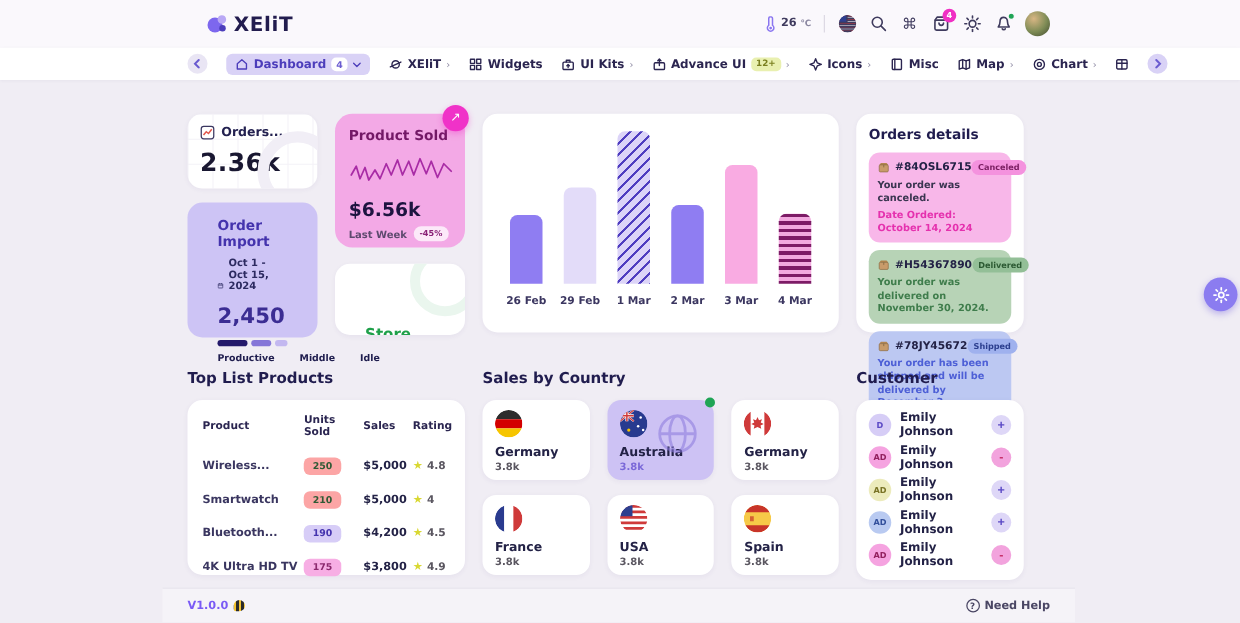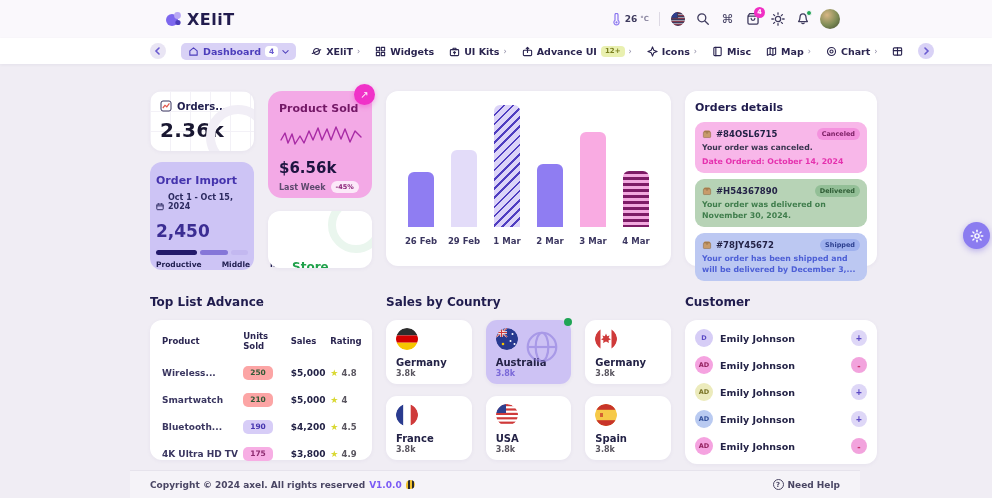--- a/index.html
+++ b/index.html
@@ -46,33 +46,33 @@
   .nav-item.active svg { stroke: #4c3dbb; }
   .nav-count { background: #fff; color: #6a5bd0; font-size: 7.5px; font-weight: 700;
                border-radius: 4px; padding: 1px 4px; }
   .nav-badge { background: #e9f0b0; color: #7a7f1f; font-size: 7px; font-weight: 700;
                border-radius: 4px; padding: 1.5px 4px; }
   
   .content { margin: 27px 146px 0 150px; width: 696px; }
   .row { display: flex; gap: 14px; }
   .col-a { width: 222px; flex: none; }
   .col-b { width: 285px; flex: none; }
-  .col-c { width: 192px; flex: none; }
+  .col-c { width: 134px; flex: none; }
   .subcols { display: flex; gap: 14px; }
   .subcol { width: 104px; flex: none; }
   .card { background: #fff; border-radius: 12px; box-shadow: 0 1px 4px rgba(50,40,110,.05); }
   
   .orders-card { height: 60px; padding: 9px 10px; position: relative; overflow: hidden;
     background-image: linear-gradient(#f3f1f7 1px, transparent 1px), linear-gradient(90deg, #f3f1f7 1px, transparent 1px);
     background-size: 20px 20px; background-color: #fff; }
   .orders-card::after { content:""; position: absolute; right: -16px; bottom: -18px; width: 46px; height: 46px;
     border-radius: 50%; border: 9px solid #f1eef6; }
   .card-title-row { display: flex; align-items: center; gap: 5px; font-size: 10px; font-weight: 700; color: #232150; }
   .big-val { font-size: 20px; font-weight: 800; color: #191731; margin-top: 6px; letter-spacing: .3px; }
-  .import-card { margin-top: 11px; height: 108px; background: #cdc4f5; border-radius: 12px; padding: 12px 6px; }
+  .import-card { margin-top: 11px; height: 108px; background: #cdc4f5; border-radius: 12px; padding: 12px 24px; }
   .import-title { font-size: 11px; font-weight: 800; color: #4433ad; }
   .import-date { display: flex; align-items: flex-end; gap: 4px; font-size: 8px; font-weight: 700;
                  color: #2c2a60; margin-top: 6px; }
   .import-date svg { width: 9px; height: 9px; stroke: #2c2a60; fill: none; stroke-width: 1.2; }
   .import-val { font-size: 17px; font-weight: 800; color: #3b2d93; margin-top: 10px; }
   .seg-bar { display: flex; gap: 3px; margin-top: 9px; }
   .seg { height: 5px; border-radius: 3px; }
   .seg1 { width: 46%; background: #241a6b; } .seg2 { width: 31%; background: #8576d8; } .seg3 { width: 19%; background: #c3b8f0; }
   .seg-labels { display: flex; gap: 20px; font-size: 7.5px; font-weight: 700; color: #1f1d4e; margin-top: 5px; }
   .sold-card { position: relative; height: 107px; background: #f3a9e6; border-radius: 14px; padding: 11px 11px; }
@@ -484,21 +484,21 @@
             <span class="status shipped">Shipped</span>
           </div>
           <div class="oline">Your order has been shipped and will be delivered by December 3,...</div>
         </div>
       </div>
     </div>
   </div>
 
   <div class="row row2">
     <div class="col-a">
-      <div class="sec-title">Top List Advance</div>
+      <div class="sec-title">Top List Products</div>
       <div class="card products-card">
         <div class="tgrid">
           <span class="thead">Product</span>
           <span class="thead">Units Sold</span>
           <span class="thead">Sales</span>
           <span class="thead">Rating</span>
 
           <span class="tcell">Wireless...</span>
           <span class="tcell"><span class="ubadge ub-green">250</span></span>
           <span class="tcell bold">$5,000</span>
@@ -670,21 +670,20 @@
           <span class="cust-name">Emily Johnson</span>
           <button class="act-btn act-rem">-</button>
         </div>
       </div>
     </div>
   </div>
 </div>
 
 <div class="footer">
   <div class="copy">
-    <span>Copyright © 2024 axel. All rights reserved</span>
     <span class="ver">V1.0.0</span>
     <span class="bee"></span>
   </div>
   <div class="help">
     <span class="qmark">?</span>
     <span>Need Help</span>
   </div>
 </div>
 
 <div class="settings-fab">

